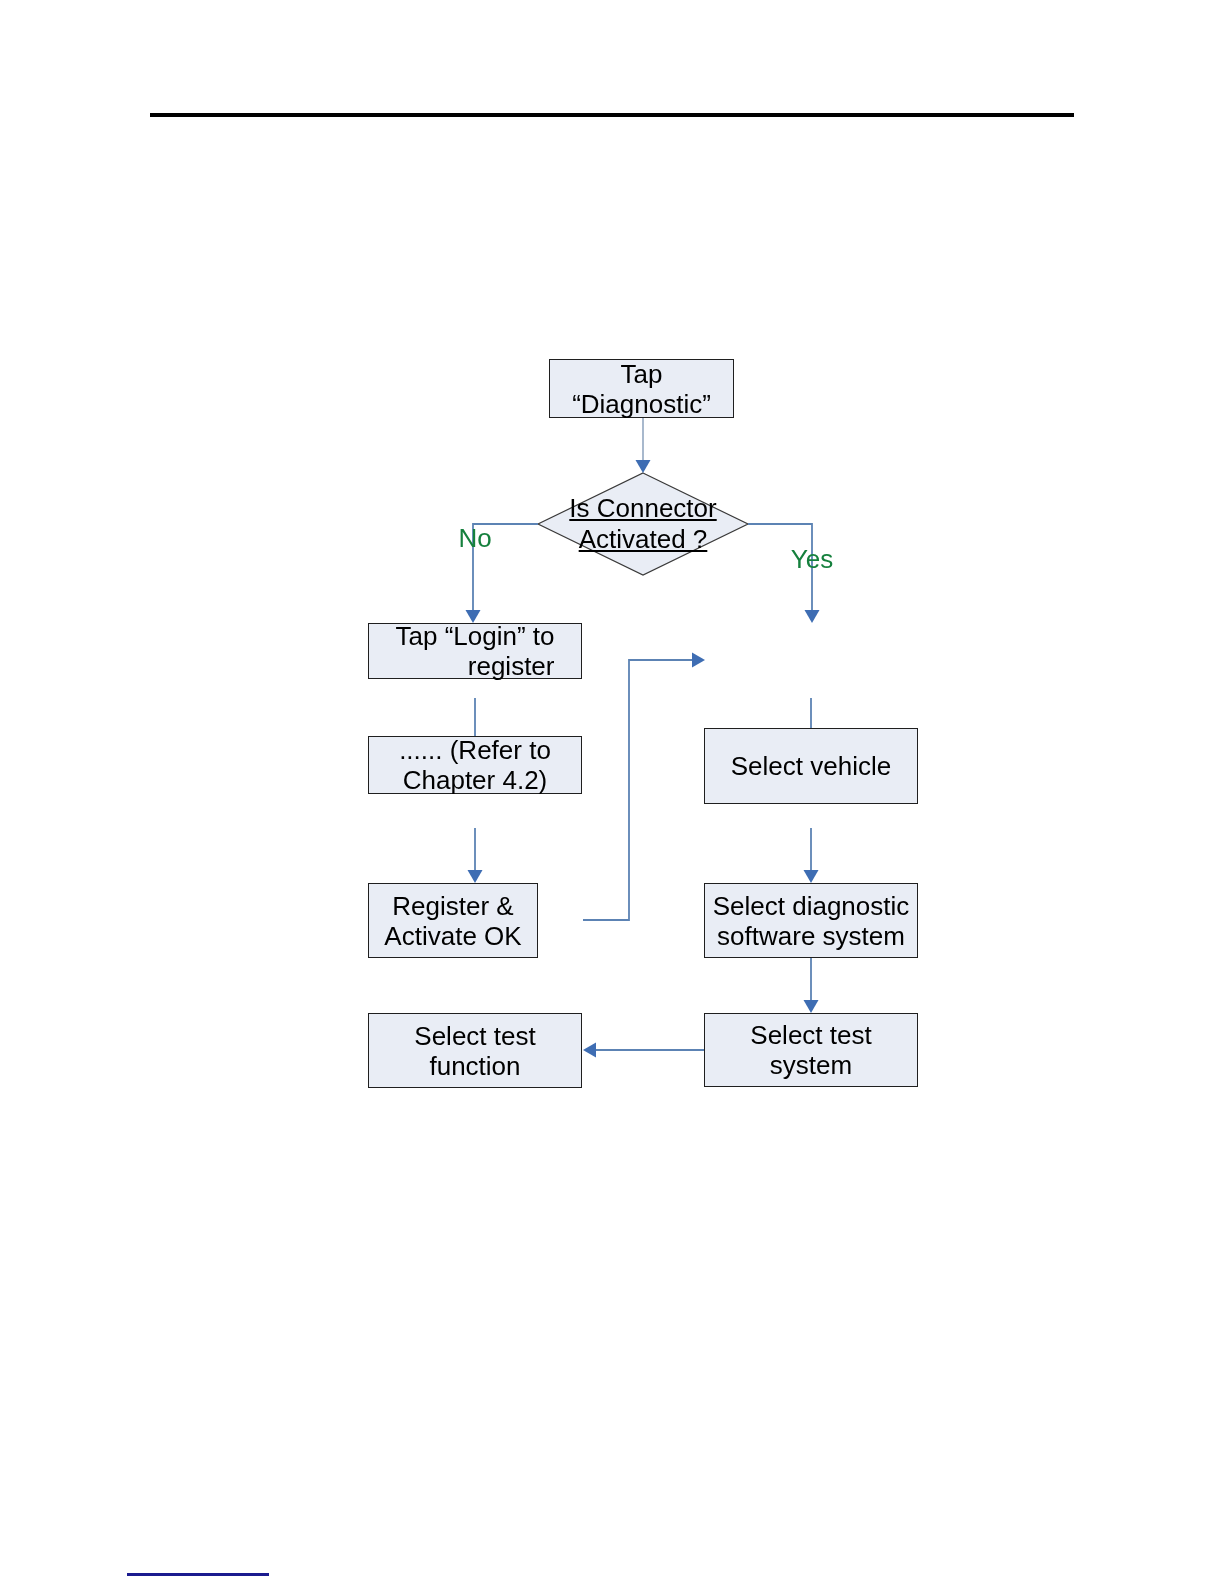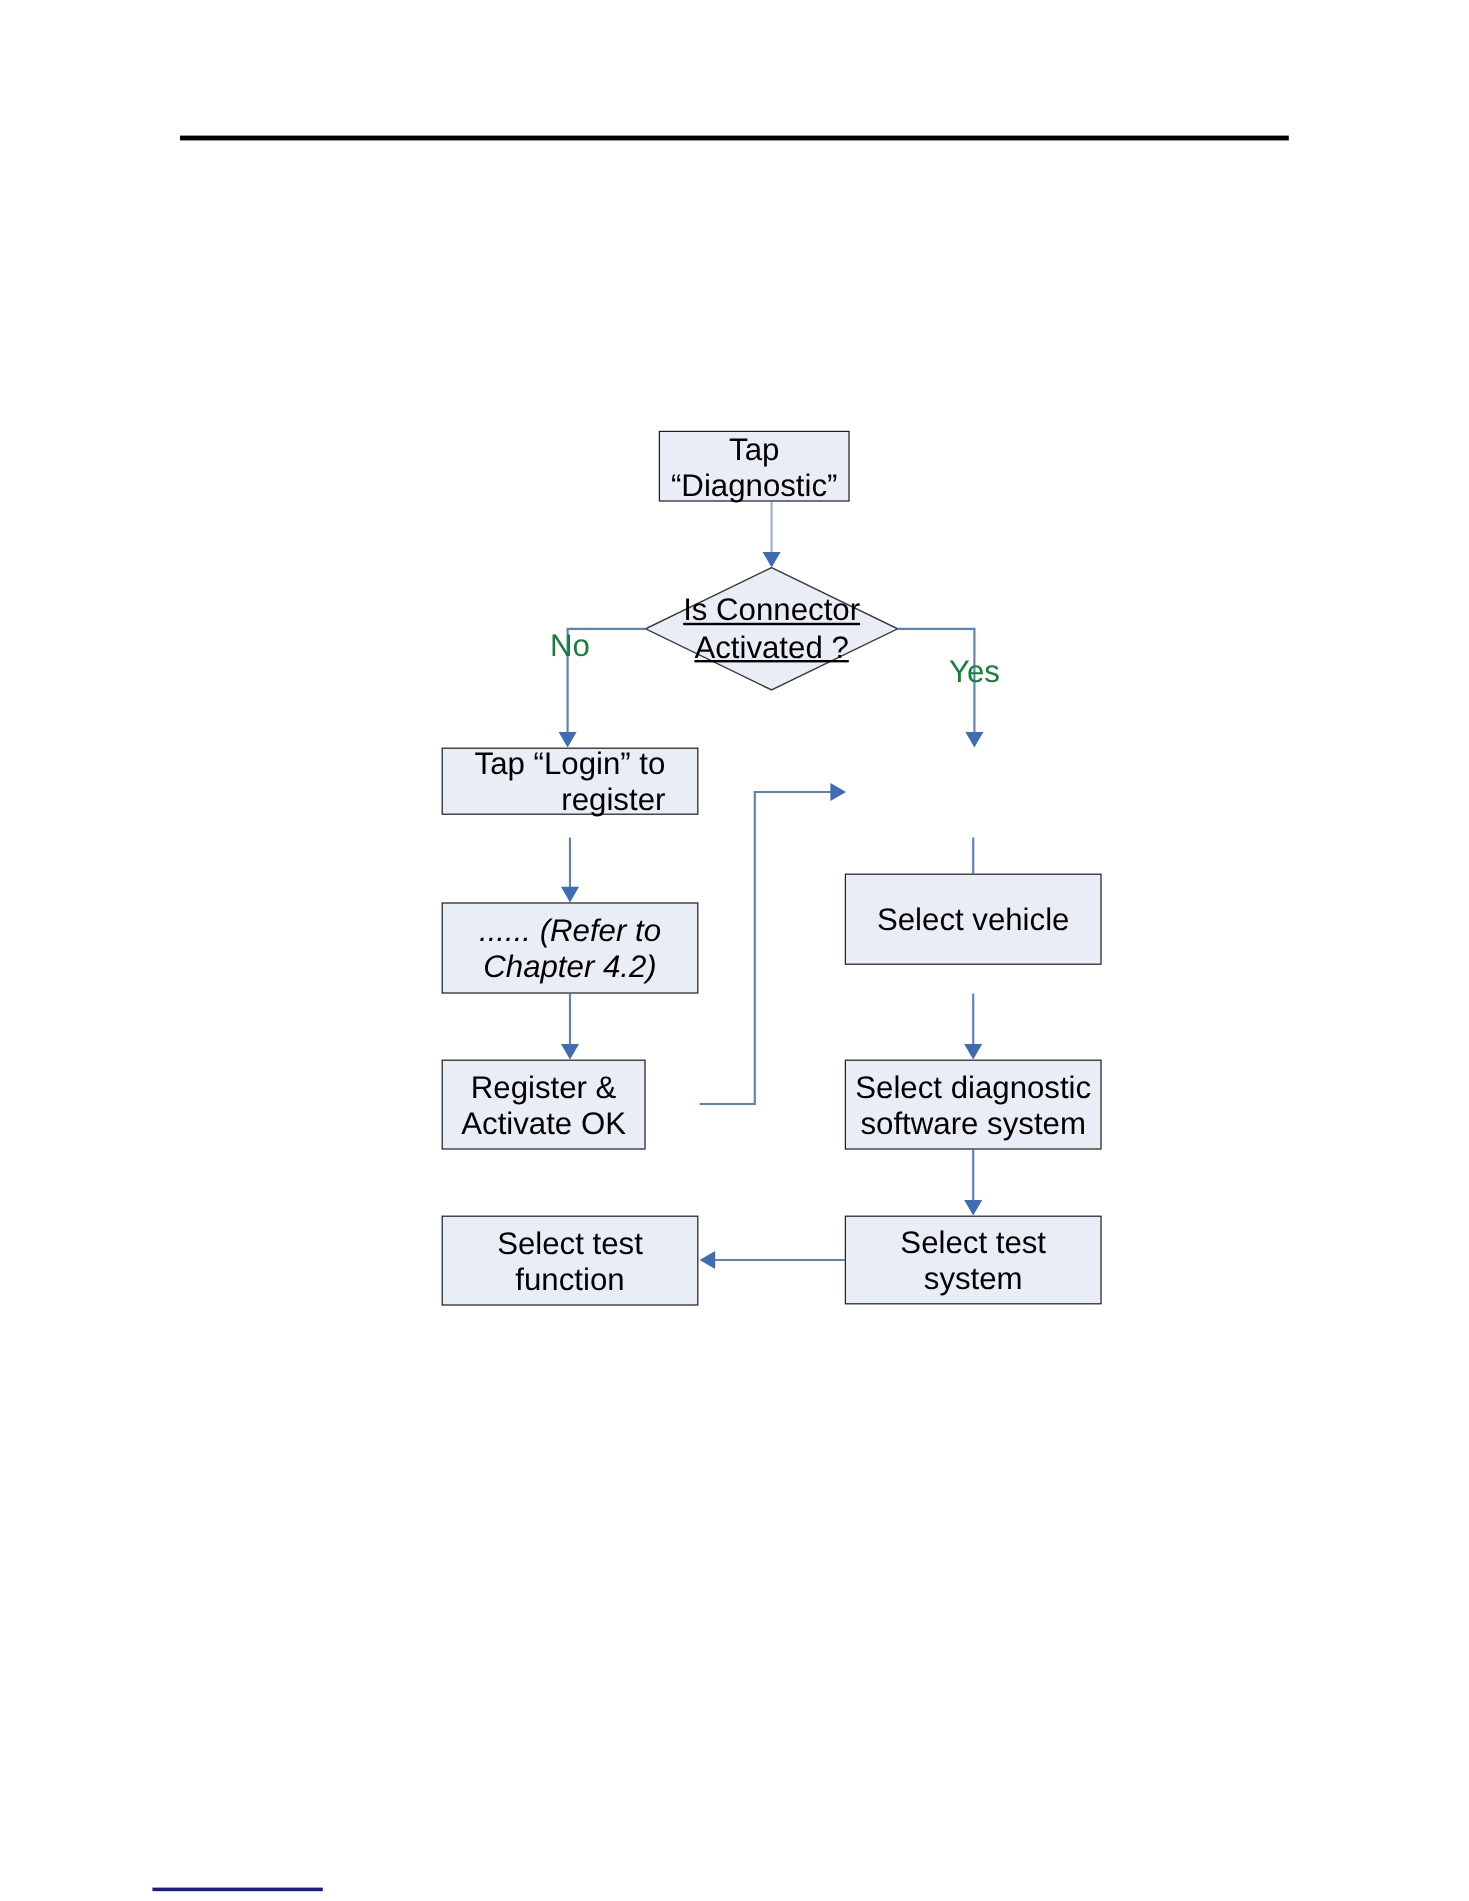--- a/index.html
+++ b/index.html
@@ -46,23 +46,23 @@
     text-decoration:underline;
   }
   .edge-label{
     position:absolute;width:90px;text-align:center;
     font-size:26px;line-height:30px;color:#15803d;
   }
   .edge-label.no{left:430px;top:523px;}
   .edge-label.yes{left:767px;top:544px;}
 
   
-  .n-diag     {left:549px;top:359px;width:159px;height:59px;}
+  .n-diag     {left:549px;top:359px;width:185px;height:59px;}
   .n-login    {left:368px;top:623px;width:214px;height:56px;text-align:right;}
-  .n-refer    {left:368px;top:752px;width:214px;height:76px;font-style:italic;}
+  .n-refer    {left:368px;top:736px;width:214px;height:58px;}
   .n-register {left:368px;top:883px;width:170px;height:75px;}
   .n-function {left:368px;top:1013px;width:214px;height:75px;}
   .n-update   {left:704px;top:623px;width:214px;height:75px;}
   .n-vehicle  {left:704px;top:728px;width:214px;height:76px;}
   .n-version  {left:704px;top:883px;width:214px;height:75px;}
   .n-system   {left:704px;top:1013px;width:214px;height:74px;}
 </style>
 </head>
 <body>
 

